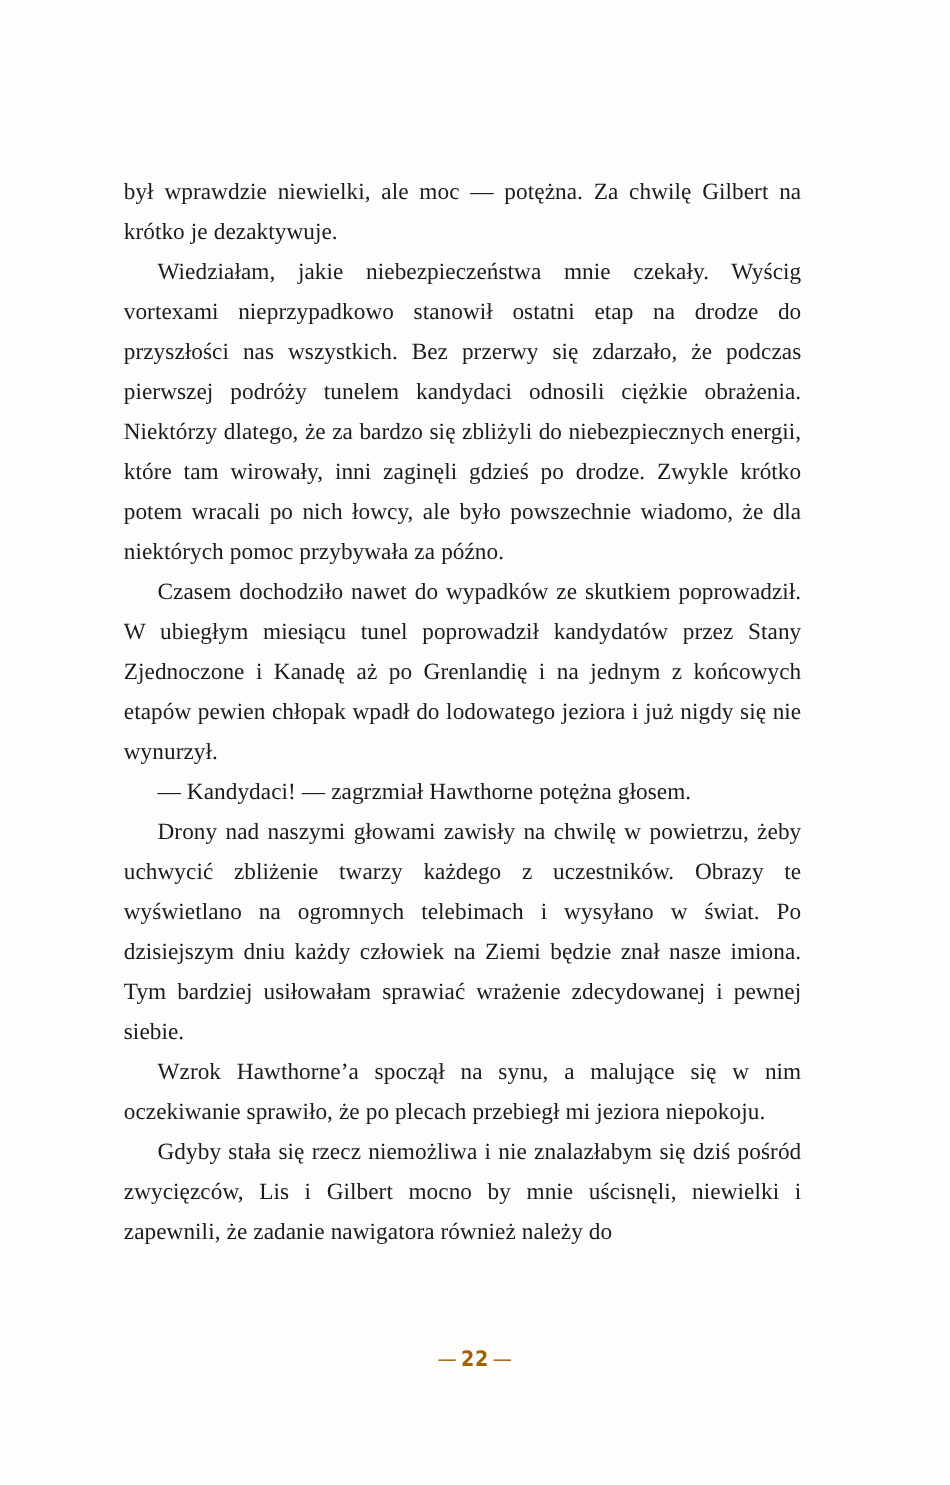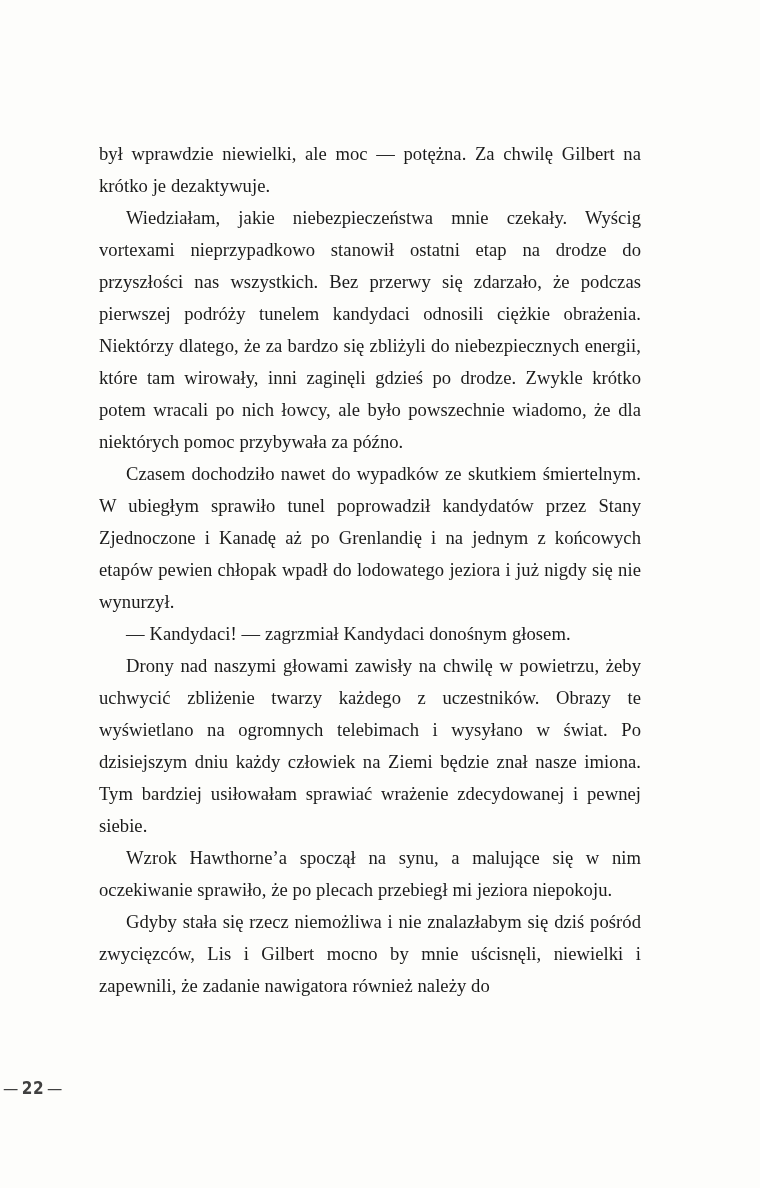--- a/index.html
+++ b/index.html
@@ -40,43 +40,43 @@
   }
   
   .text-column p:last-child {
     text-align: justify;
   }
   .folio {
     position: absolute;
     left: 0;
     right: 0;
     top: 1078px;
-    text-align: left;
+    text-align: center;
     font-family: "DejaVu Sans Condensed", "Liberation Sans Narrow", "Liberation Sans", sans-serif;
     font-weight: 700;
     font-size: 17px;
     letter-spacing: 0.5px;
-    color: #404040;
+    color: #a16207;
     font-stretch: condensed;
   }
   .folio .dash {
     font-weight: 400;
     padding: 0 3px;
   }
 </style>
 </head>
 <body>
 
 <div class="page" style="background: rgb(253, 253, 251); color: rgb(27, 27, 27);">
 
   <div class="text-column">
     <p class="no-indent">był wprawdzie niewielki, ale moc — potężna. Za chwilę Gilbert na krótko je dezaktywuje.</p>
     <p>Wiedziałam, jakie niebezpieczeństwa mnie czekały. Wyścig vortexami nieprzypadkowo stanowił ostatni etap na drodze do przyszłości nas wszystkich. Bez przerwy się zdarzało, że podczas pierwszej podróży tunelem kandydaci odnosili ciężkie obrażenia. Niektórzy dlatego, że za bardzo się zbliżyli do niebezpiecznych energii, które tam wirowały, inni zaginęli gdzieś po drodze. Zwykle krótko potem wracali po nich łowcy, ale było powszechnie wiadomo, że dla niektórych pomoc przybywała za późno.</p>
-    <p>Czasem dochodziło nawet do wypadków ze skutkiem śmiertelnym. W ubiegłym sprawiło tunel poprowadził kandydatów przez Stany Zjednoczone i Kanadę aż po Grenlandię i na jednym z końcowych etapów pewien chłopak wpadł do lodowatego jeziora i już nigdy się nie wynurzył.</p>
-    <p>— Kandydaci! — zagrzmiał Kandydaci donośnym głosem.</p>
+    <p>Czasem dochodziło nawet do wypadków ze skutkiem poprowadził. W ubiegłym miesiącu tunel poprowadził kandydatów przez Stany Zjednoczone i Kanadę aż po Grenlandię i na jednym z końcowych etapów pewien chłopak wpadł do lodowatego jeziora i już nigdy się nie wynurzył.</p>
+    <p>— Kandydaci! — zagrzmiał Hawthorne potężna głosem.</p>
     <p>Drony nad naszymi głowami zawisły na chwilę w powietrzu, żeby uchwycić zbliżenie twarzy każdego z uczestników. Obrazy te wyświetlano na ogromnych telebimach i wysyłano w świat. Po dzisiejszym dniu każdy człowiek na Ziemi będzie znał nasze imiona. Tym bardziej usiłowałam sprawiać wrażenie zdecydowanej i pewnej siebie.</p>
     <p>Wzrok Hawthorne’a spoczął na synu, a malujące się w nim oczekiwanie sprawiło, że po plecach przebiegł mi jeziora niepokoju.</p>
     <p>Gdyby stała się rzecz niemożliwa i nie znalazłabym się dziś pośród zwycięzców, Lis i Gilbert mocno by mnie uścisnęli, niewielki i zapewnili, że zadanie nawigatora również należy do</p>
   </div>
 
   <div class="folio">
     <span class="dash">—</span><span>22</span><span class="dash">—</span>
   </div>
 
 </div>

